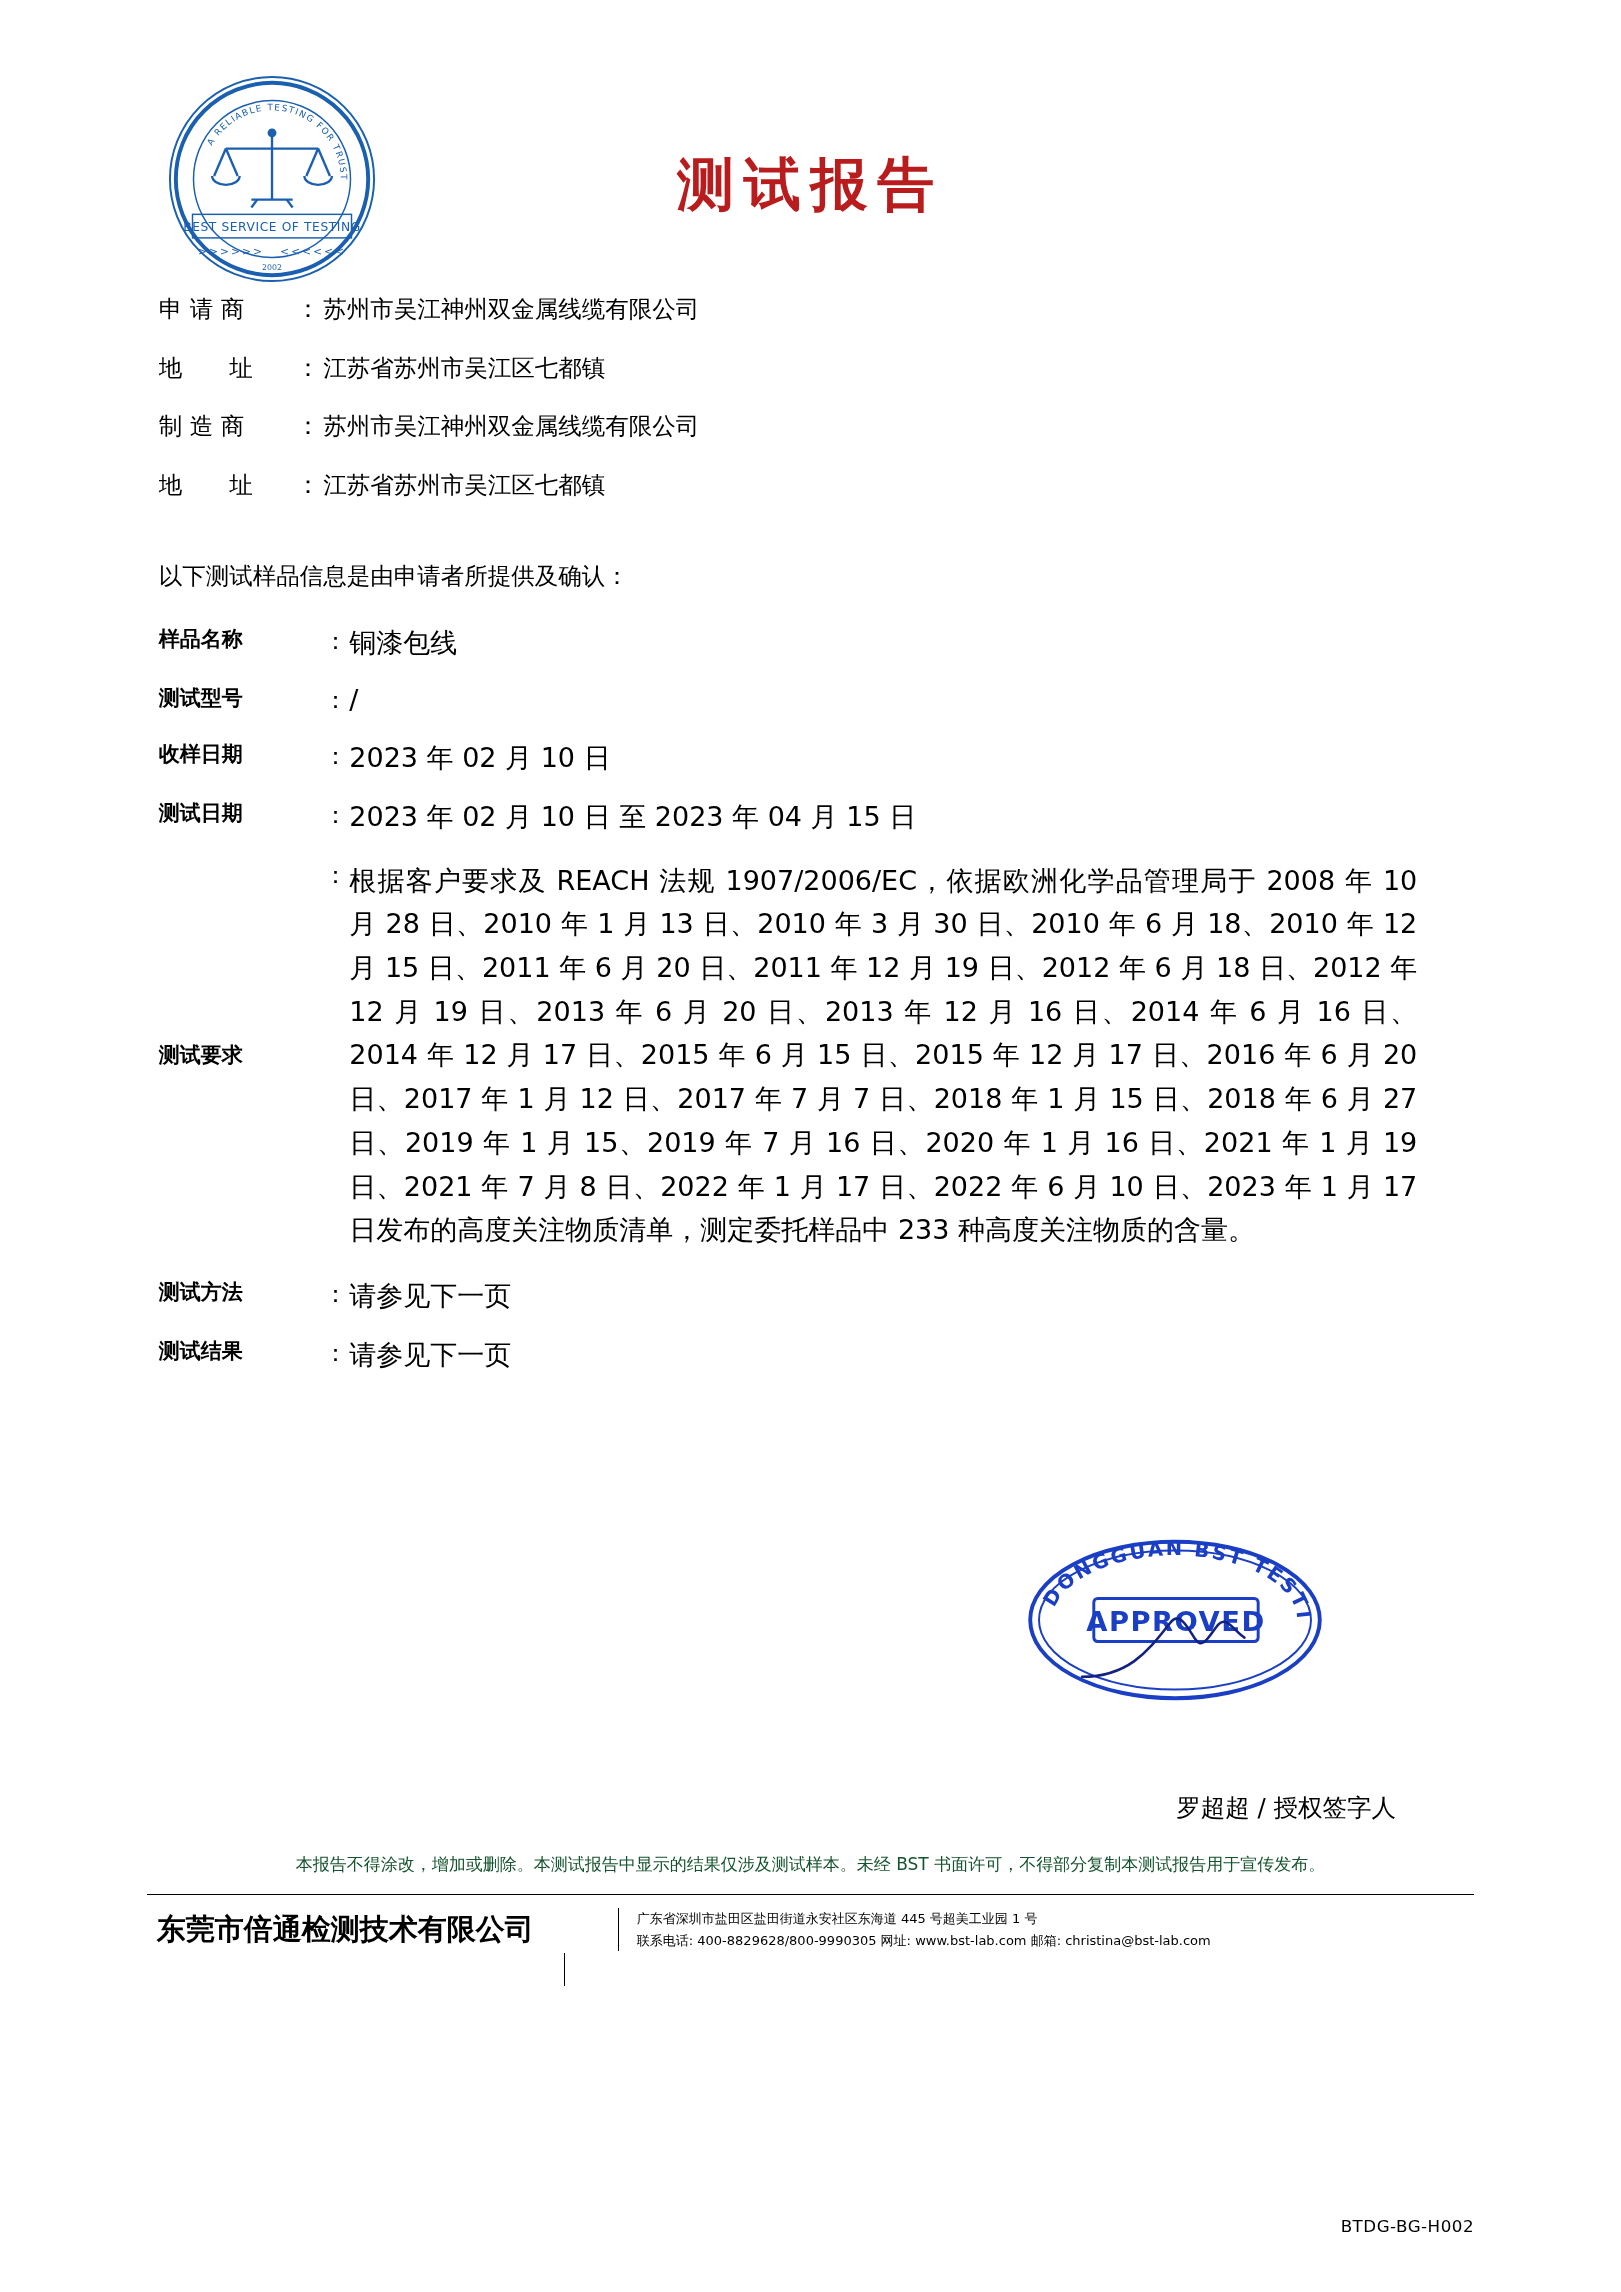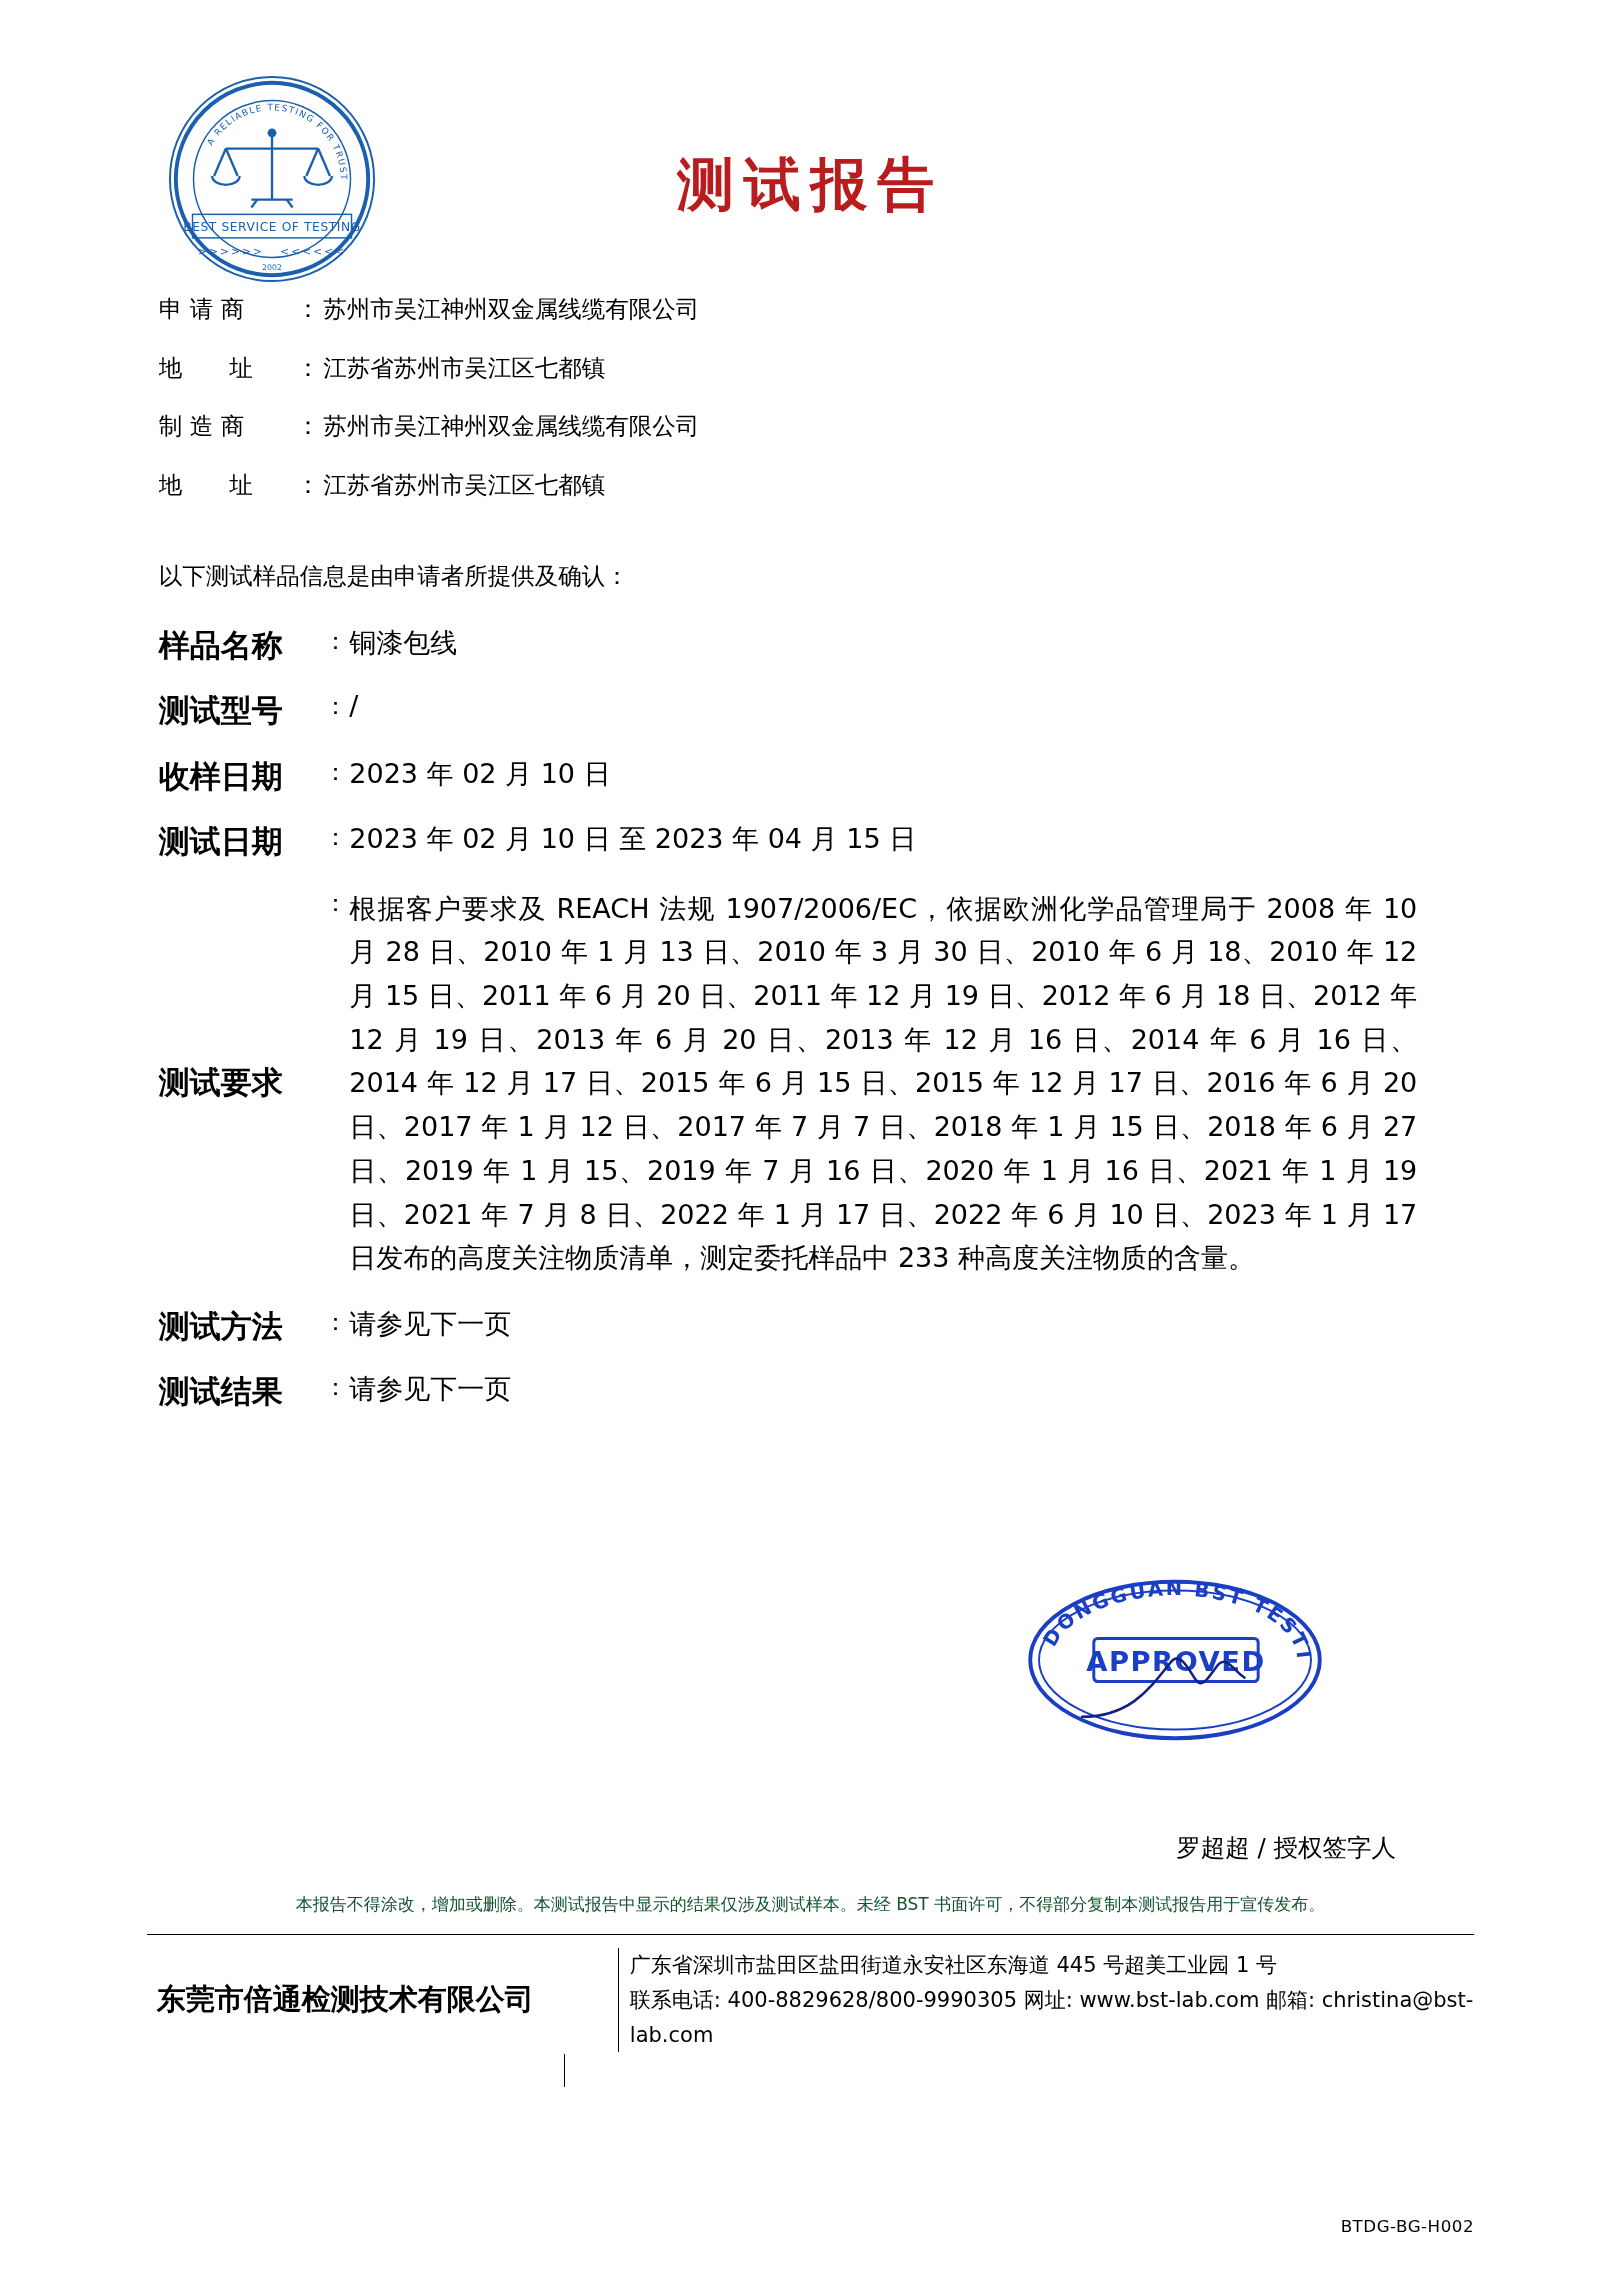--- a/index.html
+++ b/index.html
@@ -97,21 +97,21 @@
     display: flex;
     align-items: flex-start;
     margin-bottom: 23.5px;
     font-size: 23.5px;
   }
   .srow .lbl {
     width: 165px;
     flex: 0 0 165px;
     font-family: "DejaVu Sans", sans-serif;
     font-weight: 600;
-    font-size: 31px;
+    font-size: 21px;
   }
   .srow .cln {
     width: 25.5px;
     flex: 0 0 25.5px;
   }
   .srow .val {
     flex: 1;
     font-family: "DejaVu Sans", sans-serif;
     font-size: 27px;
   }
@@ -184,23 +184,23 @@
   .company {
     width: 461px;
     font-family: "DejaVu Sans", sans-serif;
     font-weight: bold;
     font-size: 29px;
     padding-left: 9.8px;
   }
   .addr-box {
     flex: 1;
     border-left: 1px solid #000;
-    padding-left: 11px;
-    font-family: "DejaVu Sans", sans-serif;
-    font-size: 21px;
+    padding-left: 18px;
+    font-family: "DejaVu Sans", sans-serif;
+    font-size: 13px;
     line-height: 1.65;
   }
   .foot-tick {
     margin-top: 2px;
     margin-left: 417px;
     width: 1px;
     height: 33px;
     background: #000;
   }
   .doccode {

